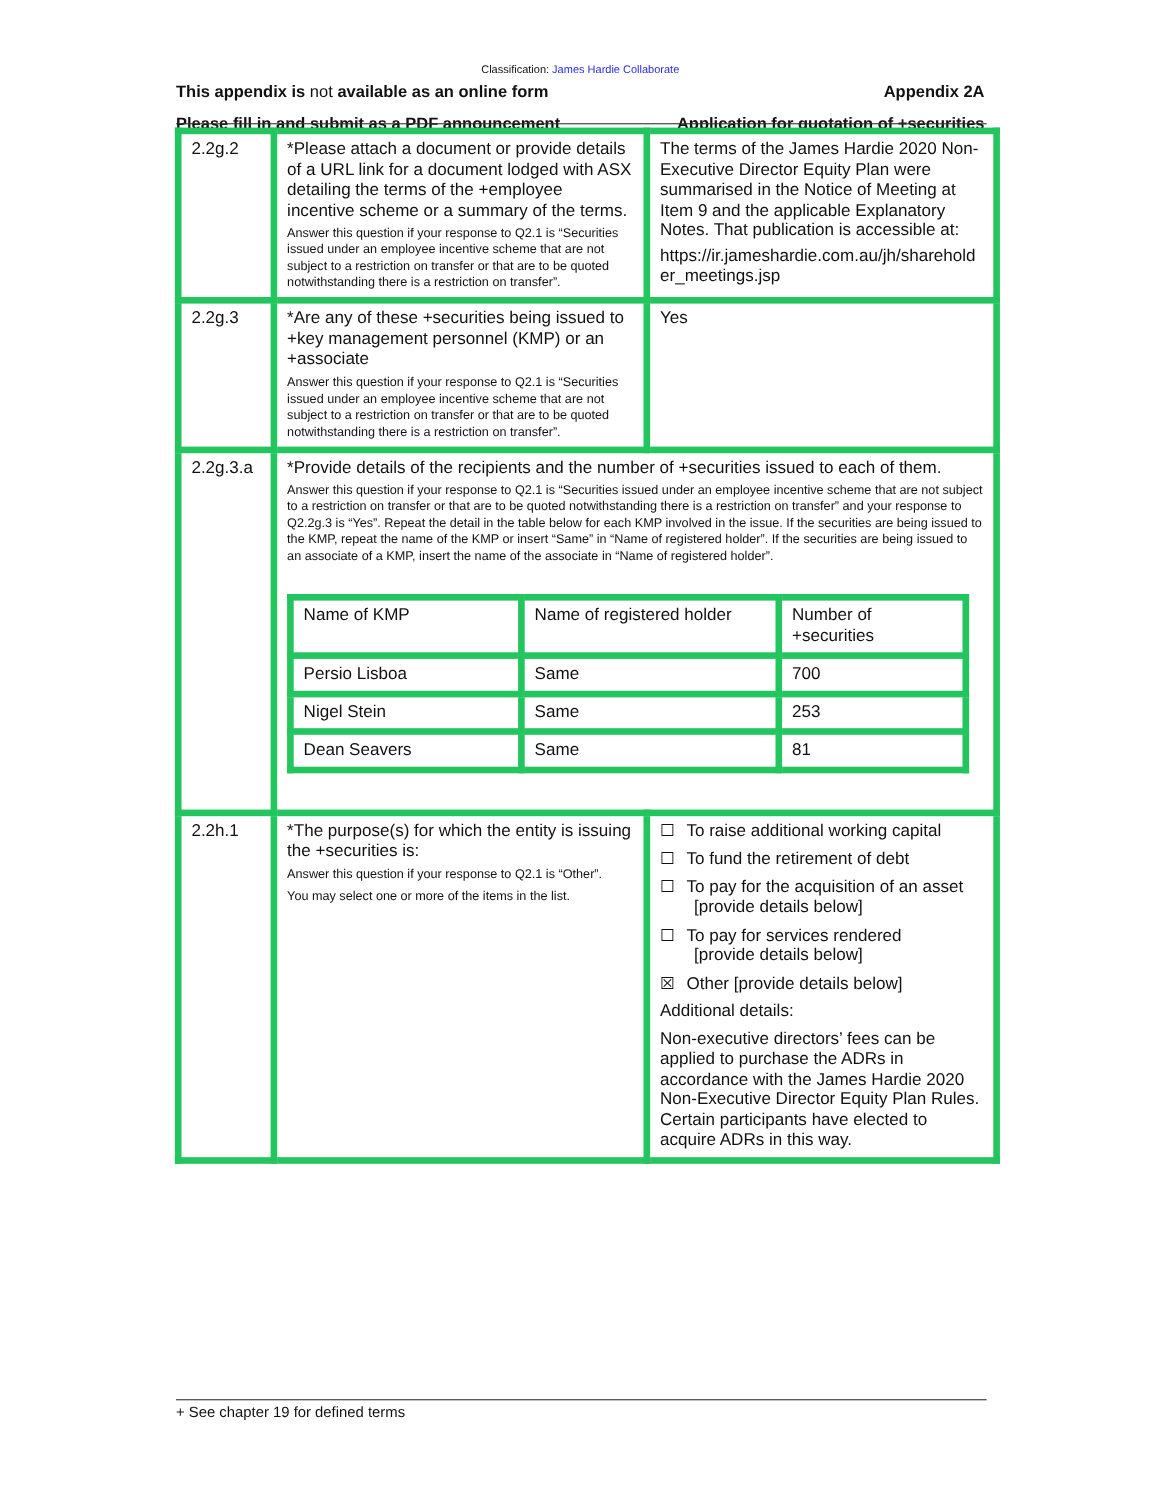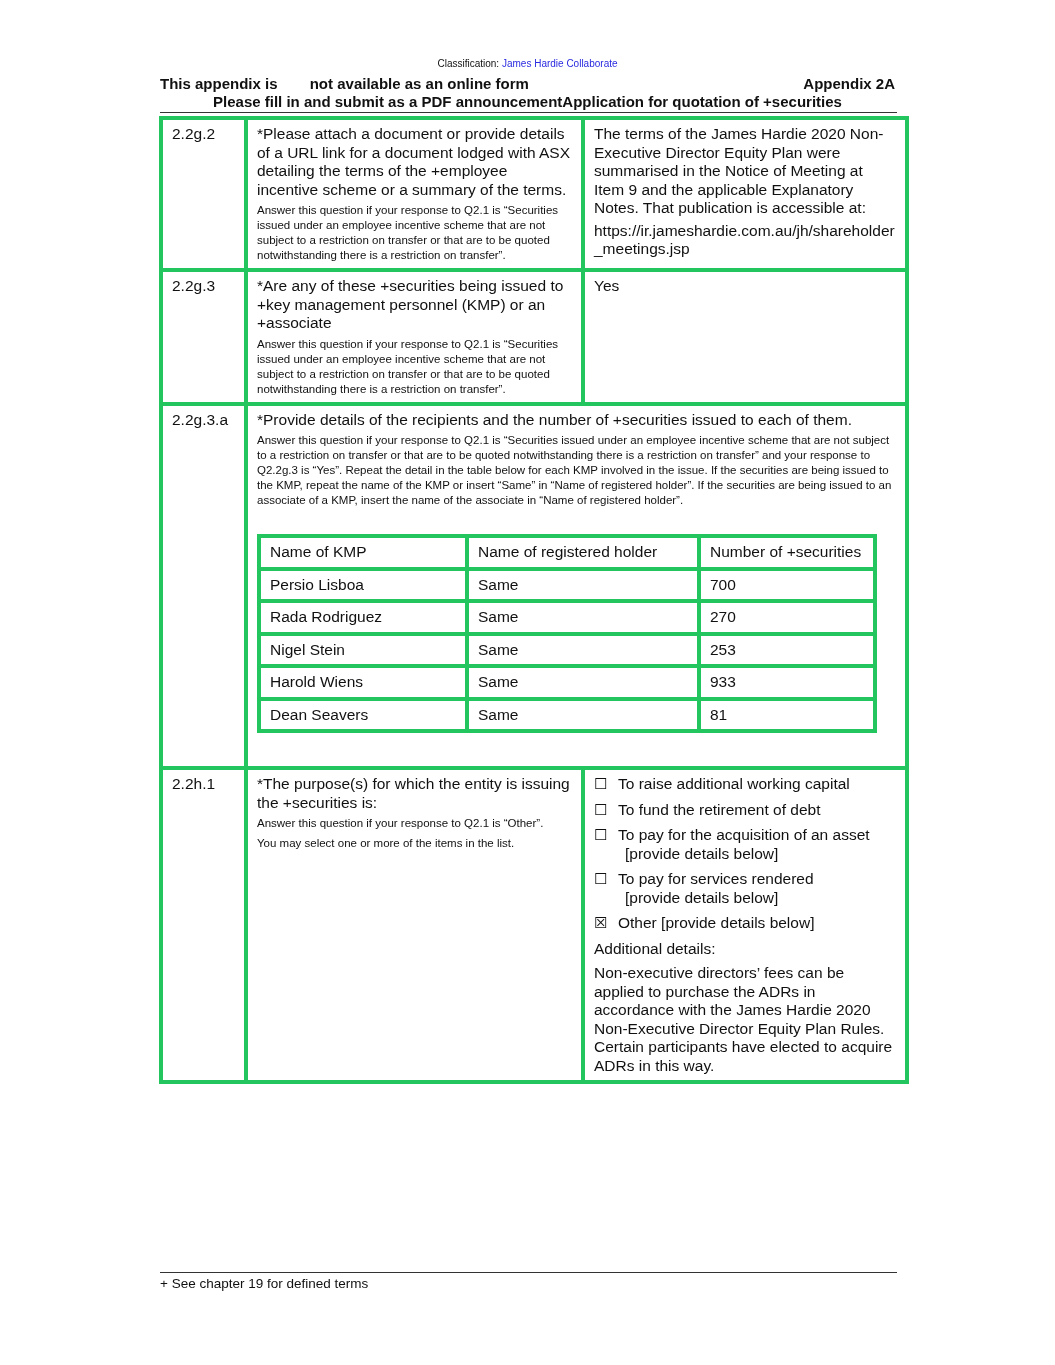--- a/index.html
+++ b/index.html
@@ -1,24 +1,24 @@
 <!DOCTYPE html>
 <html><head>
 <meta charset="utf-8">
 <style>
   body { margin:0; background:#fff; font-family:"Liberation Sans", sans-serif; color:#111; }
   .page { position:relative; width:1055px; height:1365px; background:#fff; }
   .classif { position:absolute; top:58px; left:0; width:1055px; text-align:center; font-size:10px; }
   .classif .blue { color:#2a2ae0; }
   .hdr { position:absolute; left:160px; width:735px; font-size:15px; font-weight:bold; display:flex; justify-content:space-between; }
-  .hdr .nb { font-weight:bold;margin-left:28px; }
-  .hdr1 { top:75px; } .hdr2 { top:93px;justify-content:center; }
+  .hdr .nb { font-weight:normal; }
+  .hdr1 { top:75px; } .hdr2 { top:104px; }
   .hline { position:absolute; left:160px; top:112px; width:737px; border-top:1px solid #333; }
   table.main { position:absolute; left:159px; top:116px; width:750px; border-collapse:collapse; table-layout:fixed; }
-  table.main td { border:4px solid #22c55e; vertical-align:top; padding:5px 9px; font-size:15.5px; line-height:18.5px; }
+  table.main td { border:6px solid #22c55e; vertical-align:top; padding:5px 9px; font-size:15.5px; line-height:18.5px; }
   td.num { width:63px; }
   td.q { width:315px; }
   .small { font-size:11.5px; line-height:15px; margin-top:4px; }
   .small p { margin:0 0 5px 0; }
   .kmp { border-collapse:collapse; width:620px; margin:26px 0 28px 0; table-layout:fixed;border-radius:17px; }
   .kmp td { border:1px solid #555; padding:5px 8px; font-size:15.5px; line-height:18px; }
   .opt { display:flex; margin-bottom:7px; }
   .opt .box { width:24px; flex:none; font-size:15px; }
   .footline { position:absolute; left:160px; top:1272px; width:737px; border-top:1px solid #333; }
   .foot { position:absolute; left:160px; width:735px; font-size:13.5px; display:flex; justify-content:space-between;text-align:right; }
@@ -73,33 +73,23 @@
             <td style="width:186px">Name of KMP</td>
             <td style="width:210px">Name of registered holder</td>
             <td>Number of +securities</td>
           </tr>
           <tr>
                   <td>Persio Lisboa</td>
                   <td>Same</td>
                   <td>700</td>
                 </tr>
           <tr>
-                  <td>Rada Rodriguez</td>
-                  <td>Same</td>
-                  <td>270</td>
-                </tr>
-          <tr>
                   <td>Nigel Stein</td>
                   <td>Same</td>
                   <td>253</td>
-                </tr>
-          <tr>
-                  <td>Harold Wiens</td>
-                  <td>Same</td>
-                  <td>933</td>
                 </tr>
           <tr>
                   <td>Dean Seavers</td>
                   <td>Same</td>
                   <td>81</td>
                 </tr>
         </tbody>
             </table>
       </td>
     </tr>

